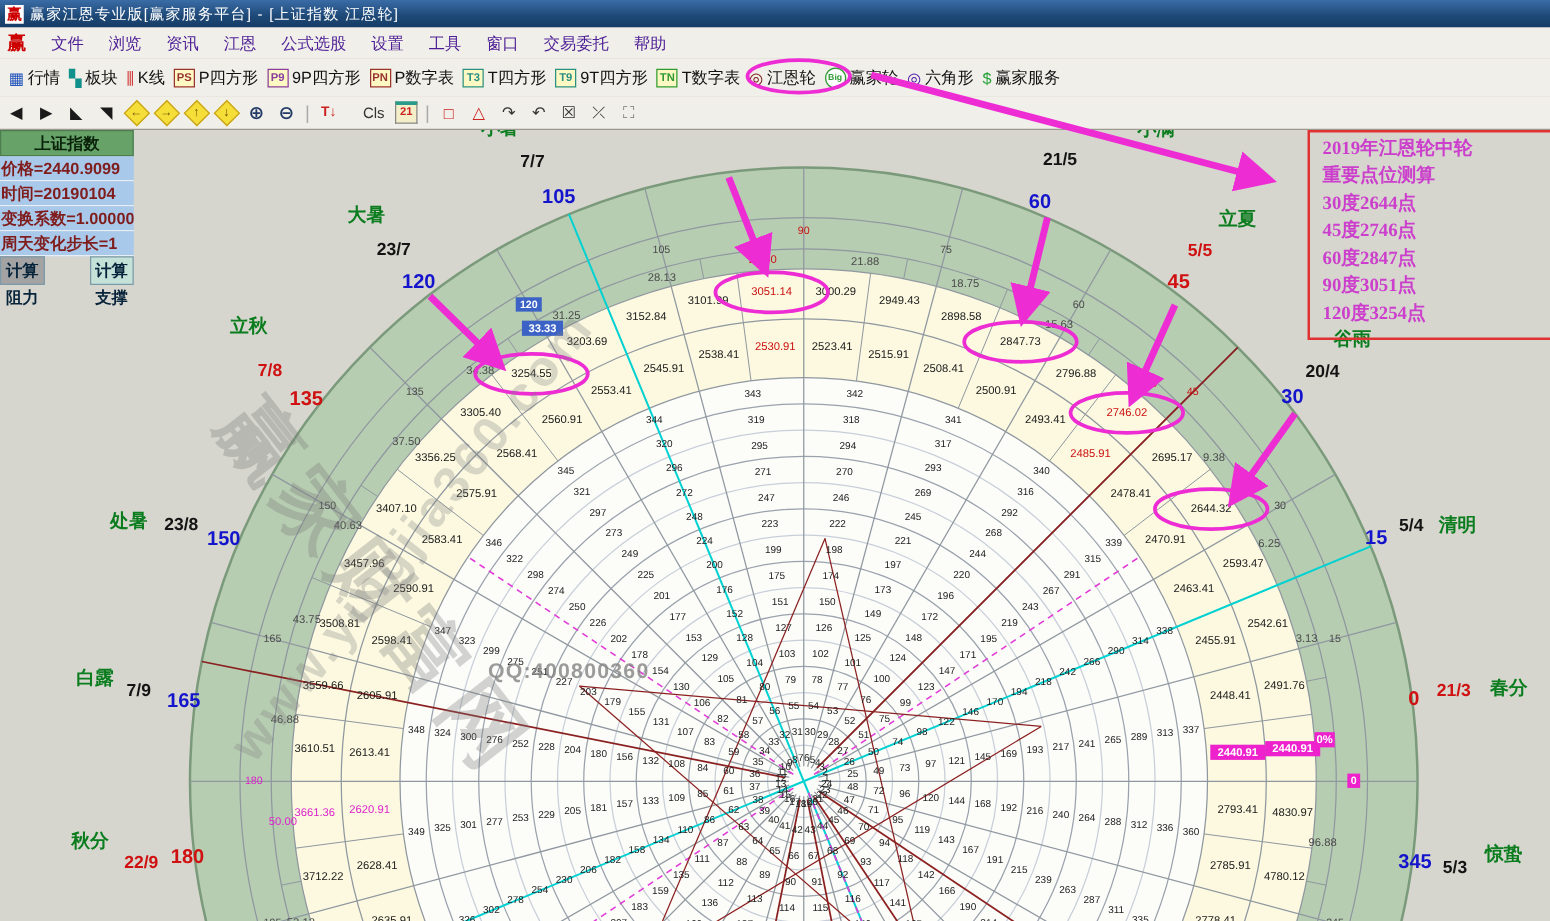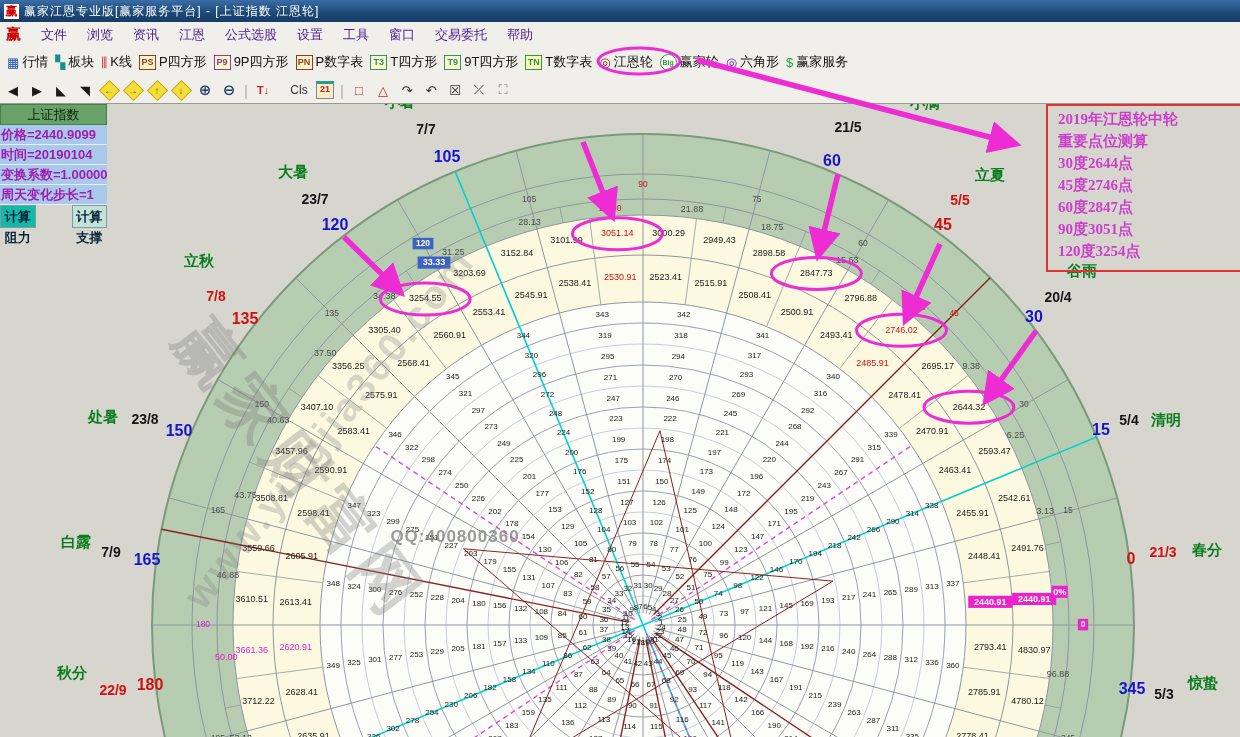--- a/index.html
+++ b/index.html
@@ -36,28 +36,28 @@
   .t2.sep{color:#aaa;width:8px;font-size:15px;}
   .t2.td{color:#c22;font-size:11px;font-weight:bold;}
   .t2.txt{color:#333;font-size:12px;width:26px;margin-left:12px;}
   .t2.cal b{display:inline-block;width:16px;height:14px;background:#f4efc8;border:1px solid #888;
     border-top:3px solid #2a9a8a;color:#c22;font-size:9px;line-height:11px;text-align:center;}
   .t2.redshape{color:#c22;font-size:13px;}
   .t2.blk2{color:#333;font-size:13px;}
   .t2.gray2{color:#777;font-size:13px;}
   
   .panel{position:absolute;left:0;top:104px;width:107px;z-index:5;font-size:13px;}
-  .panel .hd{background:#67a369;color:#0a230a;font-weight:normal;text-align:center;height:19px;line-height:19px;
+  .panel .hd{background:#67a369;color:#0a230a;font-weight:bold;text-align:center;height:19px;line-height:19px;
     border:1px solid #4d7d4f;}
-  .panel .row{background:#a9c9ea;color:#a21caf;font-weight:bold;height:19px;line-height:19px;
+  .panel .row{background:#a9c9ea;color:#7f1d1d;font-weight:bold;height:19px;line-height:19px;
     border-bottom:1px solid #e8eef6;white-space:nowrap;overflow:hidden;padding-left:1px;}
   .panel .btns{display:flex;}
   .panel .btns div{width:53px;height:21px;line-height:21px;text-align:center;font-weight:bold;color:#06233a;
     border:1px solid #7d9aa8;}
-  .panel .btns .b1{background:#14b8a6;font-family:Liberation Serif, serif;}
+  .panel .btns .b1{background:#a3a3a3;font-family:Liberation Serif, serif;}
   .panel .btns .b2{background:#c4e2d8;margin-left:36px;}
   
   .annot{position:absolute;left:1046px;top:104px;width:188px;height:162px;border:2px solid #e03232;
     z-index:5;padding:2px 0 0 10px;}
   .annot div{color:#cc3ecc;font-weight:bold;font-size:15px;line-height:22px;
     font-family:"Liberation Serif","DejaVu Serif",serif;white-space:nowrap;}
   
   #wheel-svg{position:absolute;left:0;top:0;z-index:1;}
   #overlay-svg{position:absolute;left:0;top:0;z-index:7;pointer-events:none;}
 </style>

